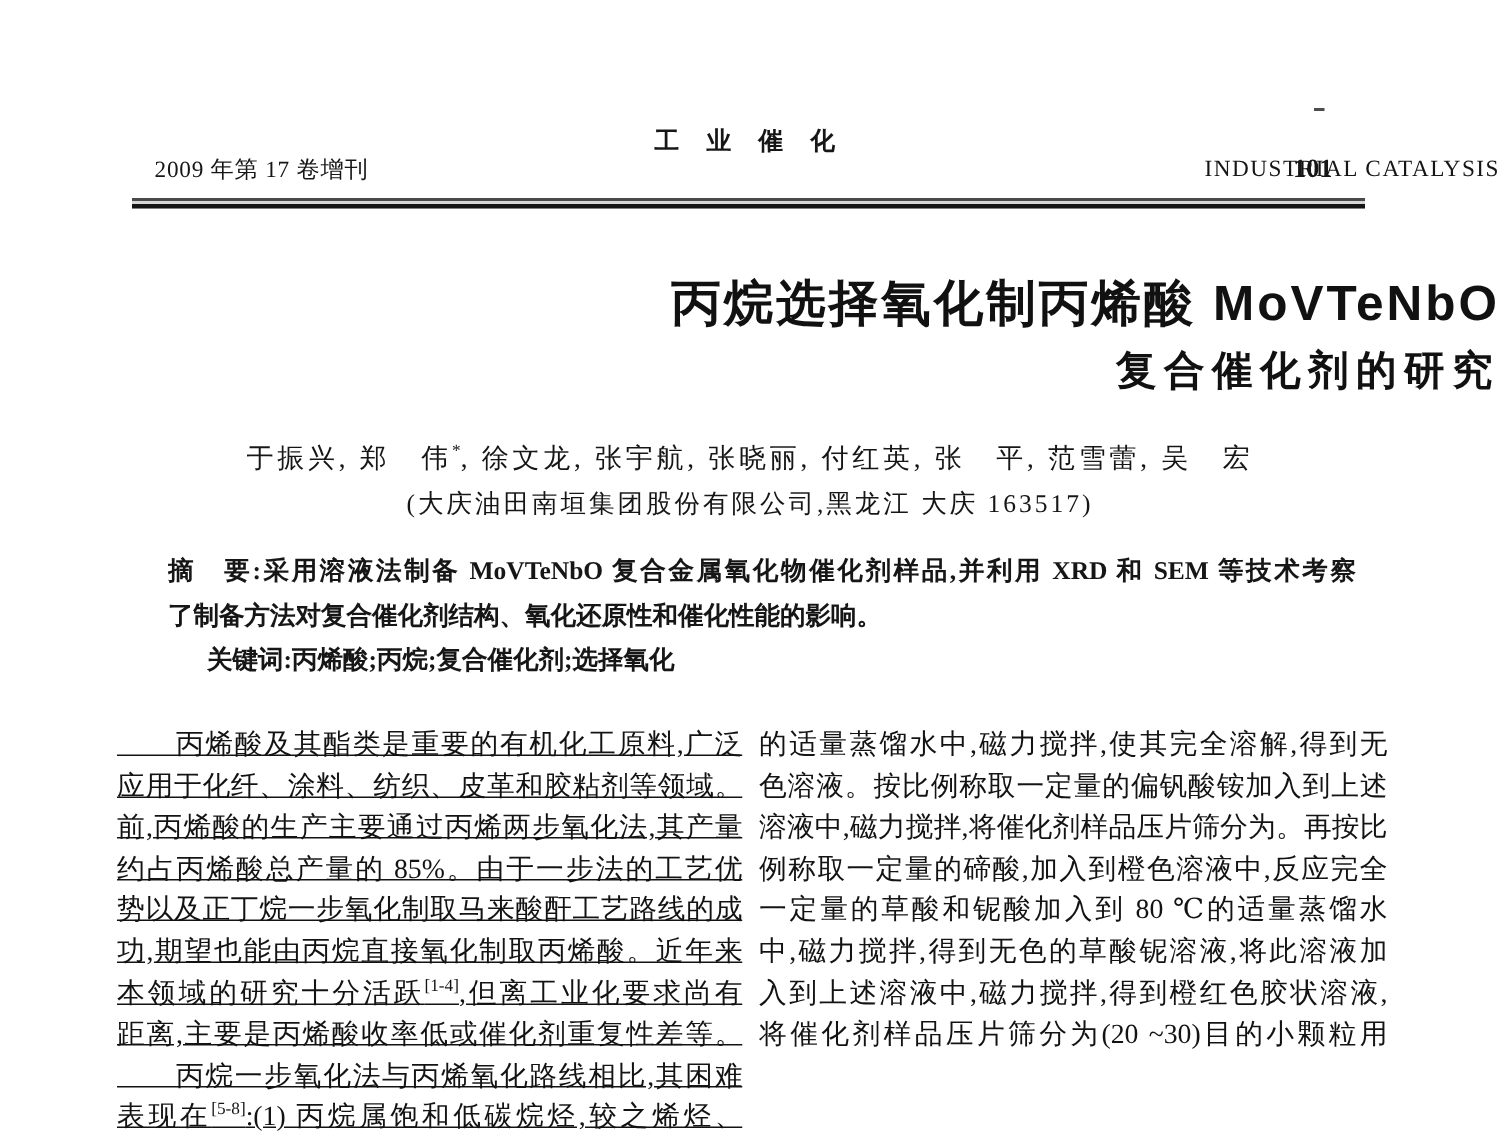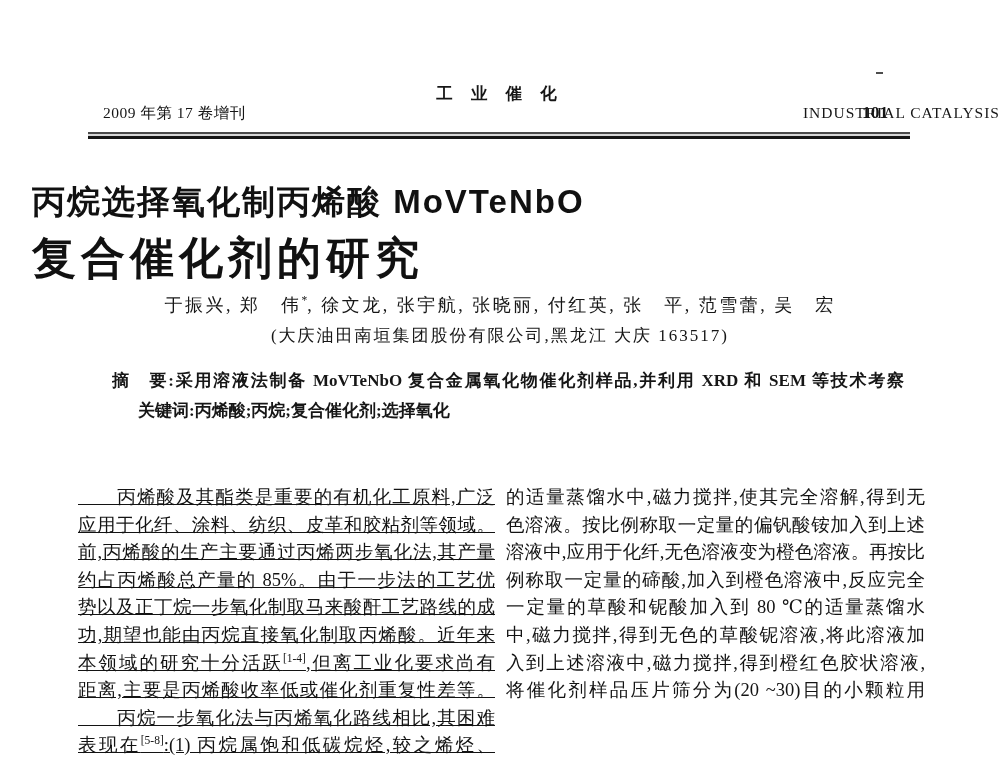--- a/index.html
+++ b/index.html
@@ -10,24 +10,24 @@
   .page{position:absolute;inset:0;}
   
   .hdr-issue{position:absolute;left:103px;top:103px;font-size:15.5px;letter-spacing:0.5px;}
   .hdr-jcn{position:absolute;left:0;right:0;top:83px;text-align:center;font-size:16.5px;font-weight:bold;letter-spacing:7px;}
   .hdr-jen{position:absolute;left:0;right:0;top:104px;text-align:right;font-size:15.5px;letter-spacing:1px;padding-left:36px;}
   .hdr-page{position:absolute;left:862px;top:102px;font-size:17.5px;font-weight:bold;}
   .hdr-rule{position:absolute;left:88px;top:132px;width:822px;height:2px;
     border-top:2px solid #4a4a4a;border-bottom:3px solid #141414;background:#d6d6d6;}
   .scan-dash{position:absolute;left:876px;top:72px;width:7px;height:2px;background:#4d4d4d;}
   
-  .title1,.title2{position:absolute;left:0;right:0;text-align:left;font-weight:bold;
-    font-family:"Liberation Sans","DejaVu Sans",sans-serif;color:#111;padding-left:32px;}
+  .title1,.title2{position:absolute;left:0;right:0;text-align:right;font-weight:bold;
+    font-family:"Liberation Sans","DejaVu Sans",sans-serif;color:#111;}
   .title1{top:180px;font-size:33px;letter-spacing:2px;}
-  .title2{top:229px;font-size:44px;letter-spacing:5px;}
+  .title2{top:229px;font-size:27px;letter-spacing:5px;}
   .authors{position:absolute;left:0;right:0;top:293px;text-align:center;font-size:18px;letter-spacing:2.5px;}
   .affil{position:absolute;left:0;right:0;top:324px;text-align:center;font-size:17px;letter-spacing:2px;}
   
   .abstract{position:absolute;left:112px;top:366px;width:792px;font-size:17px;font-weight:bold;line-height:29.5px;}
   .abs-line{height:29.5px;overflow:hidden;}
   .abs-line.fill{text-align:justify;text-align-last:justify;}
   .kw{height:29.5px;overflow:hidden;margin-left:26px;}
   
   .col{position:absolute;top:484px;font-size:18.5px;line-height:27.6px;color:#131313;}
   .colL{left:78px;width:417px;text-decoration:underline;}
@@ -50,40 +50,41 @@
   <div class="title1">丙烷选择氧化制丙烯酸 MoVTeNbO</div>
   <div class="title2">复合催化剂的研究</div>
 
   <div class="authors"><span>于振兴, 郑　伟</span><sup class="cite">*</sup><span>, 徐文龙, 张宇航, 张晓丽, 付红英, 张　平, 范雪蕾, 吴　宏</span></div>
 
   <div class="affil">(大庆油田南垣集团股份有限公司,黑龙江 大庆 163517)</div>
 
   <div class="abstract">
     <div>
         <div class="abs-line fill">摘　要:采用溶液法制备 MoVTeNbO 复合金属氧化物催化剂样品,并利用 XRD 和 SEM 等技术考察</div>
+        <div class="abs-line">了制备方法对复合催化剂结构、氧化还原性和催化性能的影响。</div>
       </div>
     <div class="kw"><span>关键词:</span><span>丙烯酸;丙烷;复合催化剂;选择氧化</span></div>
   </div>
 
   <div class="col colL">
       <div class="body-line"><span>　　丙烯酸及其酯类是重要的有机化工原料,广泛</span></div>
       <div class="body-line"><span>应用于化纤、涂料、纺织、皮革和胶粘剂等领域。目</span></div>
       <div class="body-line"><span>前,丙烯酸的生产主要通过丙烯两步氧化法,其产量</span></div>
       <div class="body-line"><span>约占丙烯酸总产量的 85%。由于一步法的工艺优</span></div>
       <div class="body-line"><span>势以及正丁烷一步氧化制取马来酸酐工艺路线的成</span></div>
       <div class="body-line"><span>功,期望也能由丙烷直接氧化制取丙烯酸。近年来</span></div>
       <div class="body-line"><span>本领域的研究十分活跃</span><sup class="cite">[1-4]</sup><span>,但离工业化要求尚有</span></div>
       <div class="body-line"><span>距离,主要是丙烯酸收率低或催化剂重复性差等。</span></div>
       <div class="body-line"><span>　　丙烷一步氧化法与丙烯氧化路线相比,其困难</span></div>
       <div class="body-line"><span>表现在</span><sup class="cite">[5-8]</sup><span>:(1) 丙烷属饱和低碳烷烃,较之烯烃、</span></div>
     </div>
   <div class="col colR">
       <div class="body-line"><span>的适量蒸馏水中,磁力搅拌,使其完全溶解,得到无</span></div>
       <div class="body-line"><span>色溶液。按比例称取一定量的偏钒酸铵加入到上述</span></div>
-      <div class="body-line"><span>溶液中,应用于化纤,无色溶液变为橙色溶液。再按比</span></div>
+      <div class="body-line"><span>溶液中,磁力搅拌,将催化剂样品压片筛分为。再按比</span></div>
       <div class="body-line"><span>例称取一定量的碲酸,加入到橙色溶液中,反应完全</span></div>
       <div class="body-line"><span>一定量的草酸和铌酸加入到 80 ℃的适量蒸馏水</span></div>
       <div class="body-line"><span>中,磁力搅拌,得到无色的草酸铌溶液,将此溶液加</span></div>
       <div class="body-line"><span>入到上述溶液中,磁力搅拌,得到橙红色胶状溶液,</span></div>
       <div class="body-line"><span>将催化剂样品压片筛分为(20 ~30)目的小颗粒用</span></div>
     </div>
 
 </div>
 
 </body></html>

